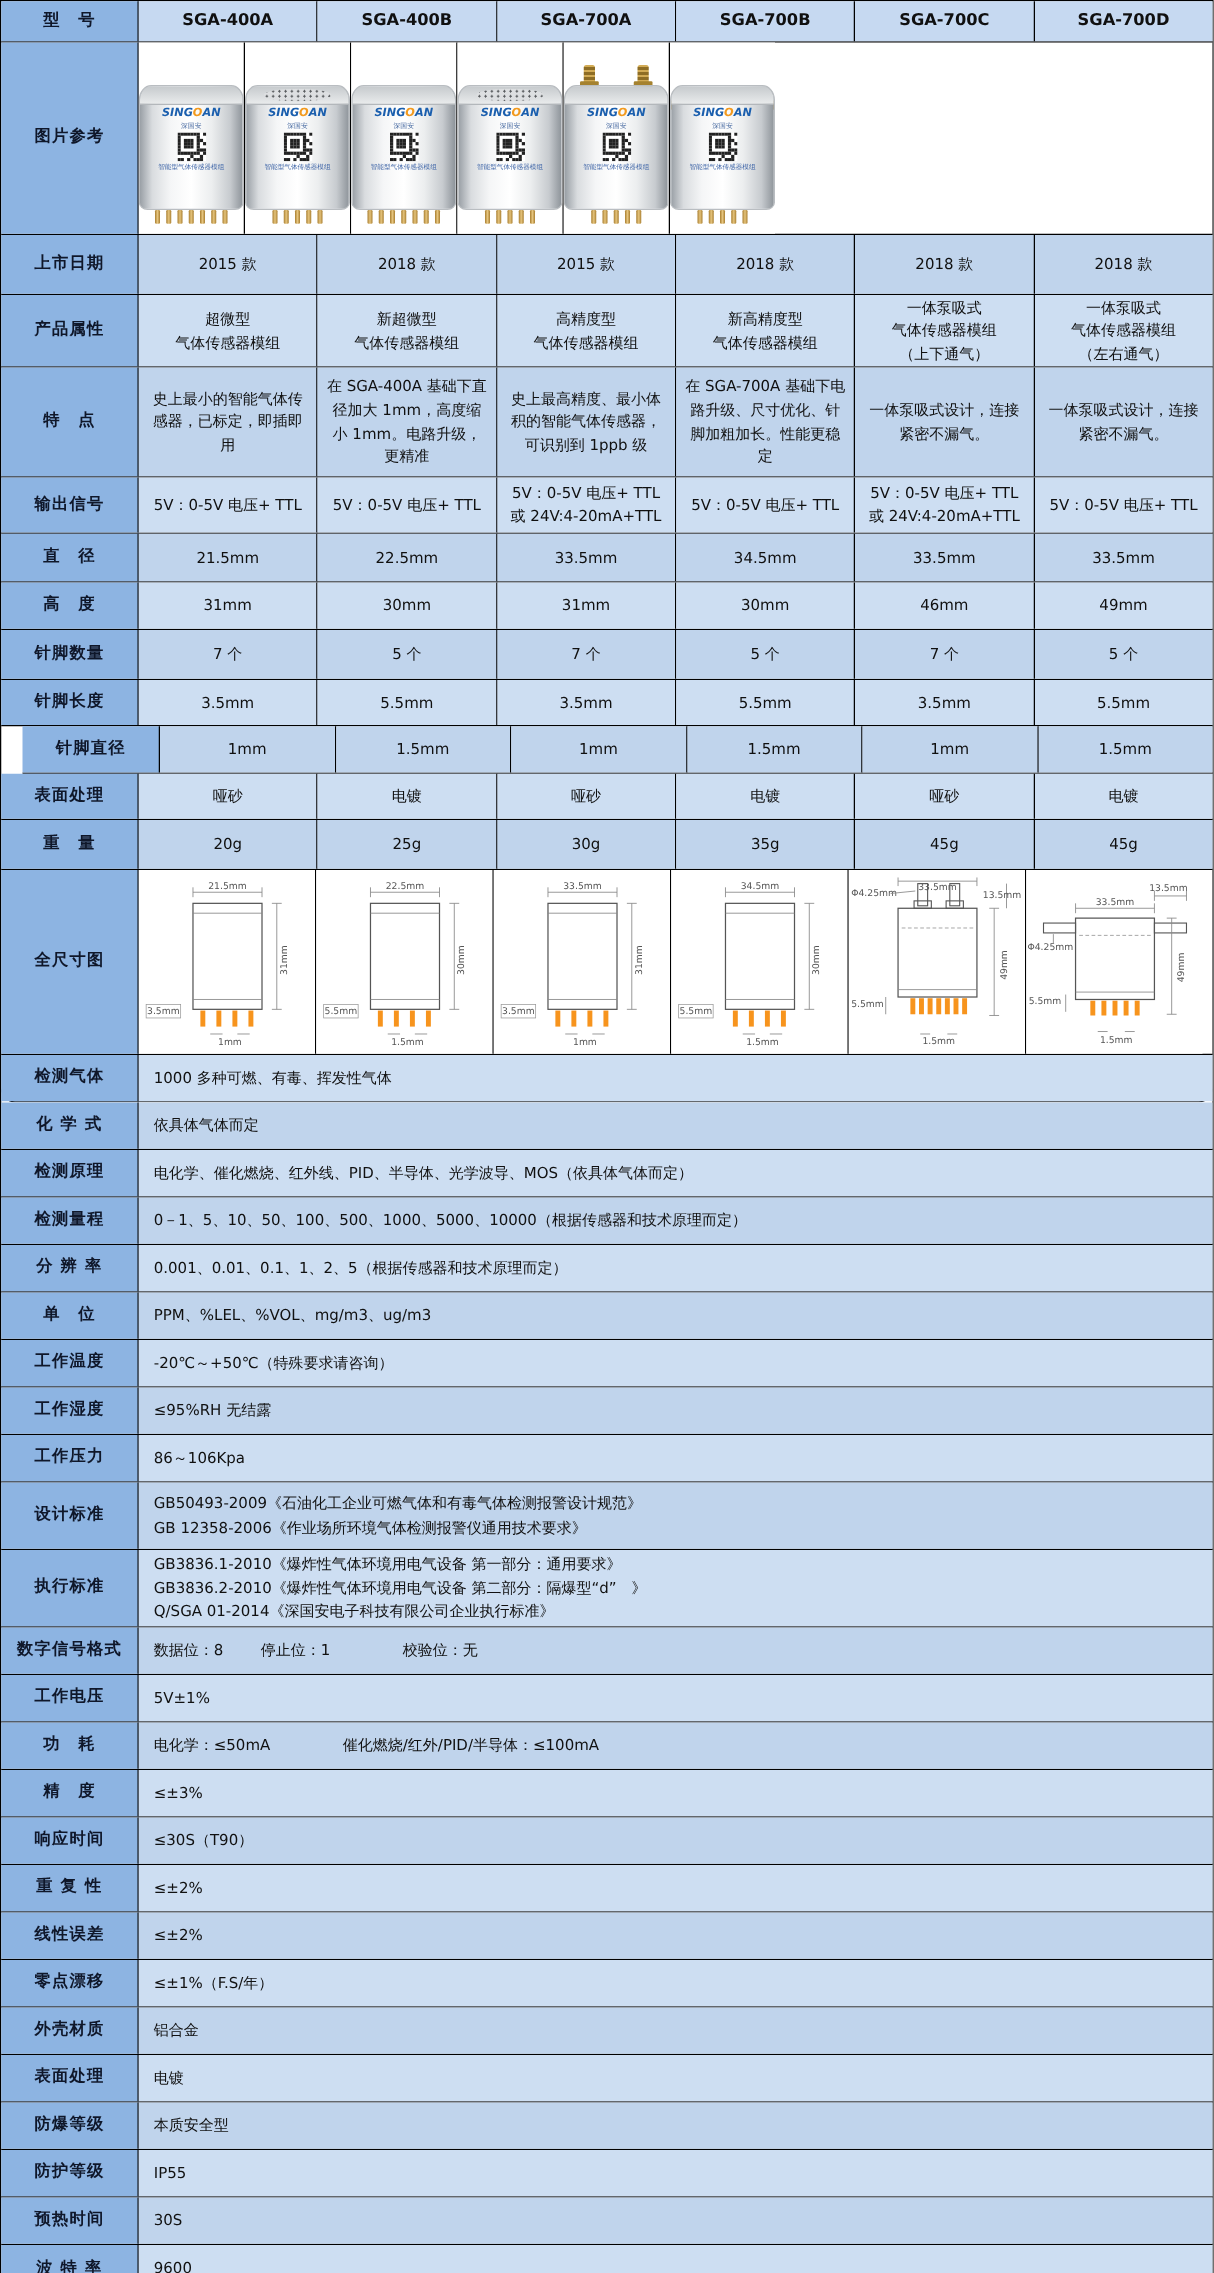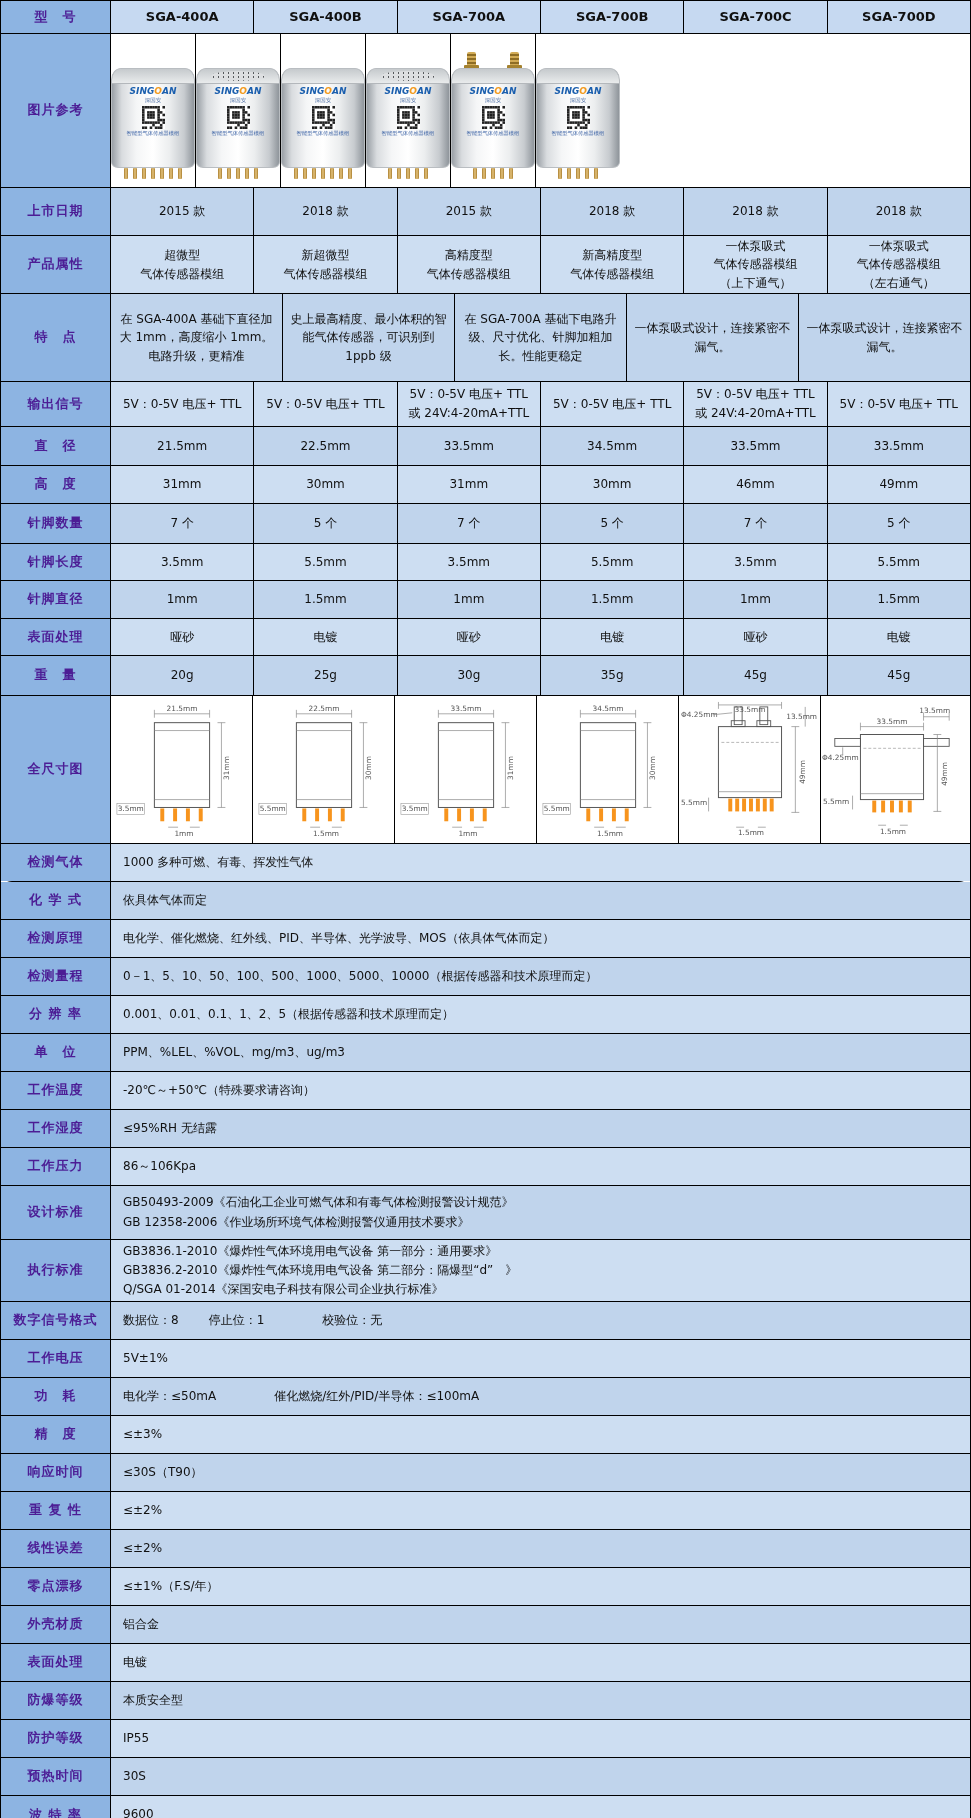--- a/index.html
+++ b/index.html
@@ -3,21 +3,21 @@
 <meta charset="utf-8">
 <style>
   html,body{margin:0;padding:0;background:#fff;}
   body{font-family:"DejaVu Sans","Liberation Sans",sans-serif;color:#111;}
   *{box-sizing:border-box;}
   .spec-table{width:971px;border:1px solid #000;background:#fff;}
   .row{display:flex;border-bottom:1px solid #000;}
   .row:last-child{border-bottom:none;}
   .cell{border-right:1px solid #000;display:flex;flex-direction:column;align-items:center;justify-content:center;text-align:center;overflow:hidden;}
   .cell:last-child{border-right:none;}
-  .label{width:110px;flex:0 0 110px;background:#8db4e2;font-weight:bold;font-size:13px;color:#4c1d95;letter-spacing:1px;line-height:1.3;}
+  .label{width:110px;flex:0 0 110px;background:#8db4e2;font-weight:bold;font-size:13px;color:#0f172a;letter-spacing:1px;line-height:1.3;}
   .data{flex:1 1 0;font-size:12px;color:#101010;white-space:pre-line;padding:2px 6px;line-height:1.55;}
   .header-row .cell{background:#c6d9f1;font-weight:bold;font-size:13px;}
   .header-row .label{background:#8db4e2;}
   .shade-a{background:#cddef2;}
   .shade-b{background:#c0d4ec;}
   .white{background:#ffffff;}
   .full-value{flex:1 1 0;align-items:flex-start;justify-content:center;text-align:left;padding:3px 6px 3px 12px;font-size:12px;line-height:1.6;white-space:pre-line;}
   .seg{display:inline-block;}
   
   .photo-cell{justify-content:flex-end;padding-bottom:8px;position:relative;}
@@ -515,20 +515,21 @@
 气体传感器模组
 （上下通气）</span></div>
         <div class="cell data shade-a"><span>一体泵吸式
 气体传感器模组
 （左右通气）</span></div>
       </div>
       <div class="row" style="height: 88px;">
         <div class="cell label">
           <span>特　点</span>
         </div>
+        <div class="cell data shade-b"><span>史上最小的智能气体传感器，已标定，即插即用</span></div>
         <div class="cell data shade-b"><span>在 SGA-400A 基础下直径加大 1mm，高度缩小 1mm。电路升级，更精准</span></div>
         <div class="cell data shade-b"><span>史上最高精度、最小体积的智能气体传感器，可识别到 1ppb 级</span></div>
         <div class="cell data shade-b"><span>在 SGA-700A 基础下电路升级、尺寸优化、针脚加粗加长。性能更稳定</span></div>
         <div class="cell data shade-b"><span>一体泵吸式设计，连接紧密不漏气。</span></div>
         <div class="cell data shade-b"><span>一体泵吸式设计，连接紧密不漏气。</span></div>
       </div>
       <div class="row" style="height: 45px;">
         <div class="cell label">
           <span>输出信号</span>
         </div>
@@ -578,21 +579,21 @@
         <div class="cell label">
           <span>针脚长度</span>
         </div>
         <div class="cell data shade-a"><span>3.5mm</span></div>
         <div class="cell data shade-a"><span>5.5mm</span></div>
         <div class="cell data shade-a"><span>3.5mm</span></div>
         <div class="cell data shade-a"><span>5.5mm</span></div>
         <div class="cell data shade-a"><span>3.5mm</span></div>
         <div class="cell data shade-a"><span>5.5mm</span></div>
       </div>
-      <div class="row" style="height: 38px;">
+      <div class="row" style="height: 38px; margin-left: 17px;">
         <div class="cell label">
           <span>针脚直径</span>
         </div>
         <div class="cell data shade-b"><span>1mm</span></div>
         <div class="cell data shade-b"><span>1.5mm</span></div>
         <div class="cell data shade-b"><span>1mm</span></div>
         <div class="cell data shade-b"><span>1.5mm</span></div>
         <div class="cell data shade-b"><span>1mm</span></div>
         <div class="cell data shade-b"><span>1.5mm</span></div>
       </div>

